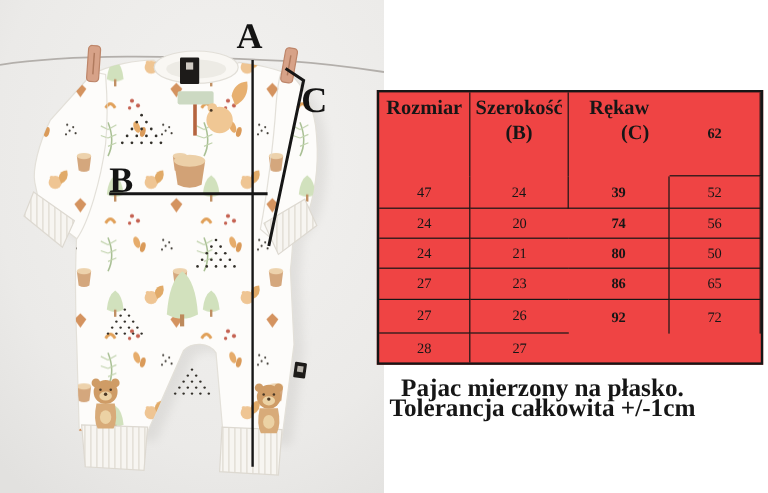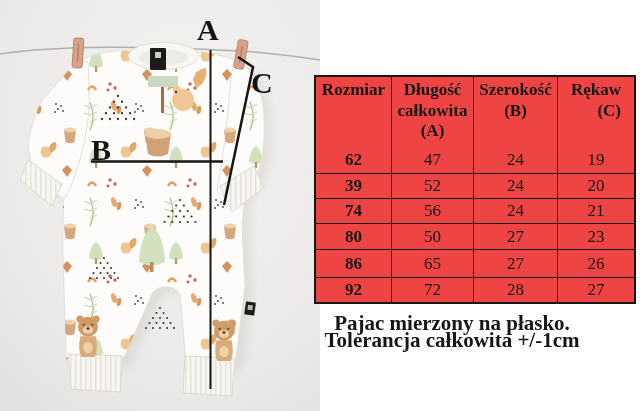--- a/index.html
+++ b/index.html
@@ -12,21 +12,21 @@
   .size-table{position:absolute;left:314px;top:75px;width:322px;height:229px;
               box-sizing:border-box;border:2.5px solid #161616;background:#ef4444;
               display:grid;grid-template-columns:76px 82px 84px 1fr;
               grid-template-rows:70px 27px 25px 25px 26px 28px 1fr;
               color:#161616;}
   .cell{display:flex;align-items:center;justify-content:center;
         border-right:1.5px solid #161616;box-sizing:border-box;}
   .cell.lastcol{border-right:none;text-align:right;}
   .th{font-weight:bold;font-size:17px;line-height:1.22;text-align:center;
       white-space:pre-line;align-items:flex-start;padding-top:3px;border-bottom:none;}
-  .td{font-size:17px;border-bottom:1.5px solid #161616;}
+  .td{font-size:12px;border-bottom:1.5px solid #161616;}
   .td.bold{font-weight:bold;}
   .td.lastrow{border-bottom:none;}
 
   
   .notes{position:absolute;left:316px;top:315px;width:272px;text-align:center;
          font-weight:bold;font-size:21px;line-height:17px;color:#161616;}
 </style>
 </head>
 <body>
 
@@ -206,32 +206,28 @@
         <text x="197" y="40">A</text>
         <text x="91" y="160">B</text>
         <text x="251" y="93">C</text>
       </g>
     </svg>
   </div>
 
   <div class="size-table">
 
     <div class="cell th">Rozmiar</div>
-    <div class="cell th">Długość
-całkowita
-(A)</div>
     <div class="cell th">Szerokość
 (B)</div>
     <div class="cell th lastcol">Rękaw
 (C)</div>
 
     <div class="cell td bold">62</div>
     <div class="cell td">47</div>
     <div class="cell td">24</div>
-    <div class="cell td lastcol">19</div>
 
     <div class="cell td bold">39</div>
     <div class="cell td">52</div>
     <div class="cell td">24</div>
     <div class="cell td lastcol">20</div>
 
     <div class="cell td bold">74</div>
     <div class="cell td">56</div>
     <div class="cell td">24</div>
     <div class="cell td lastcol">21</div>

